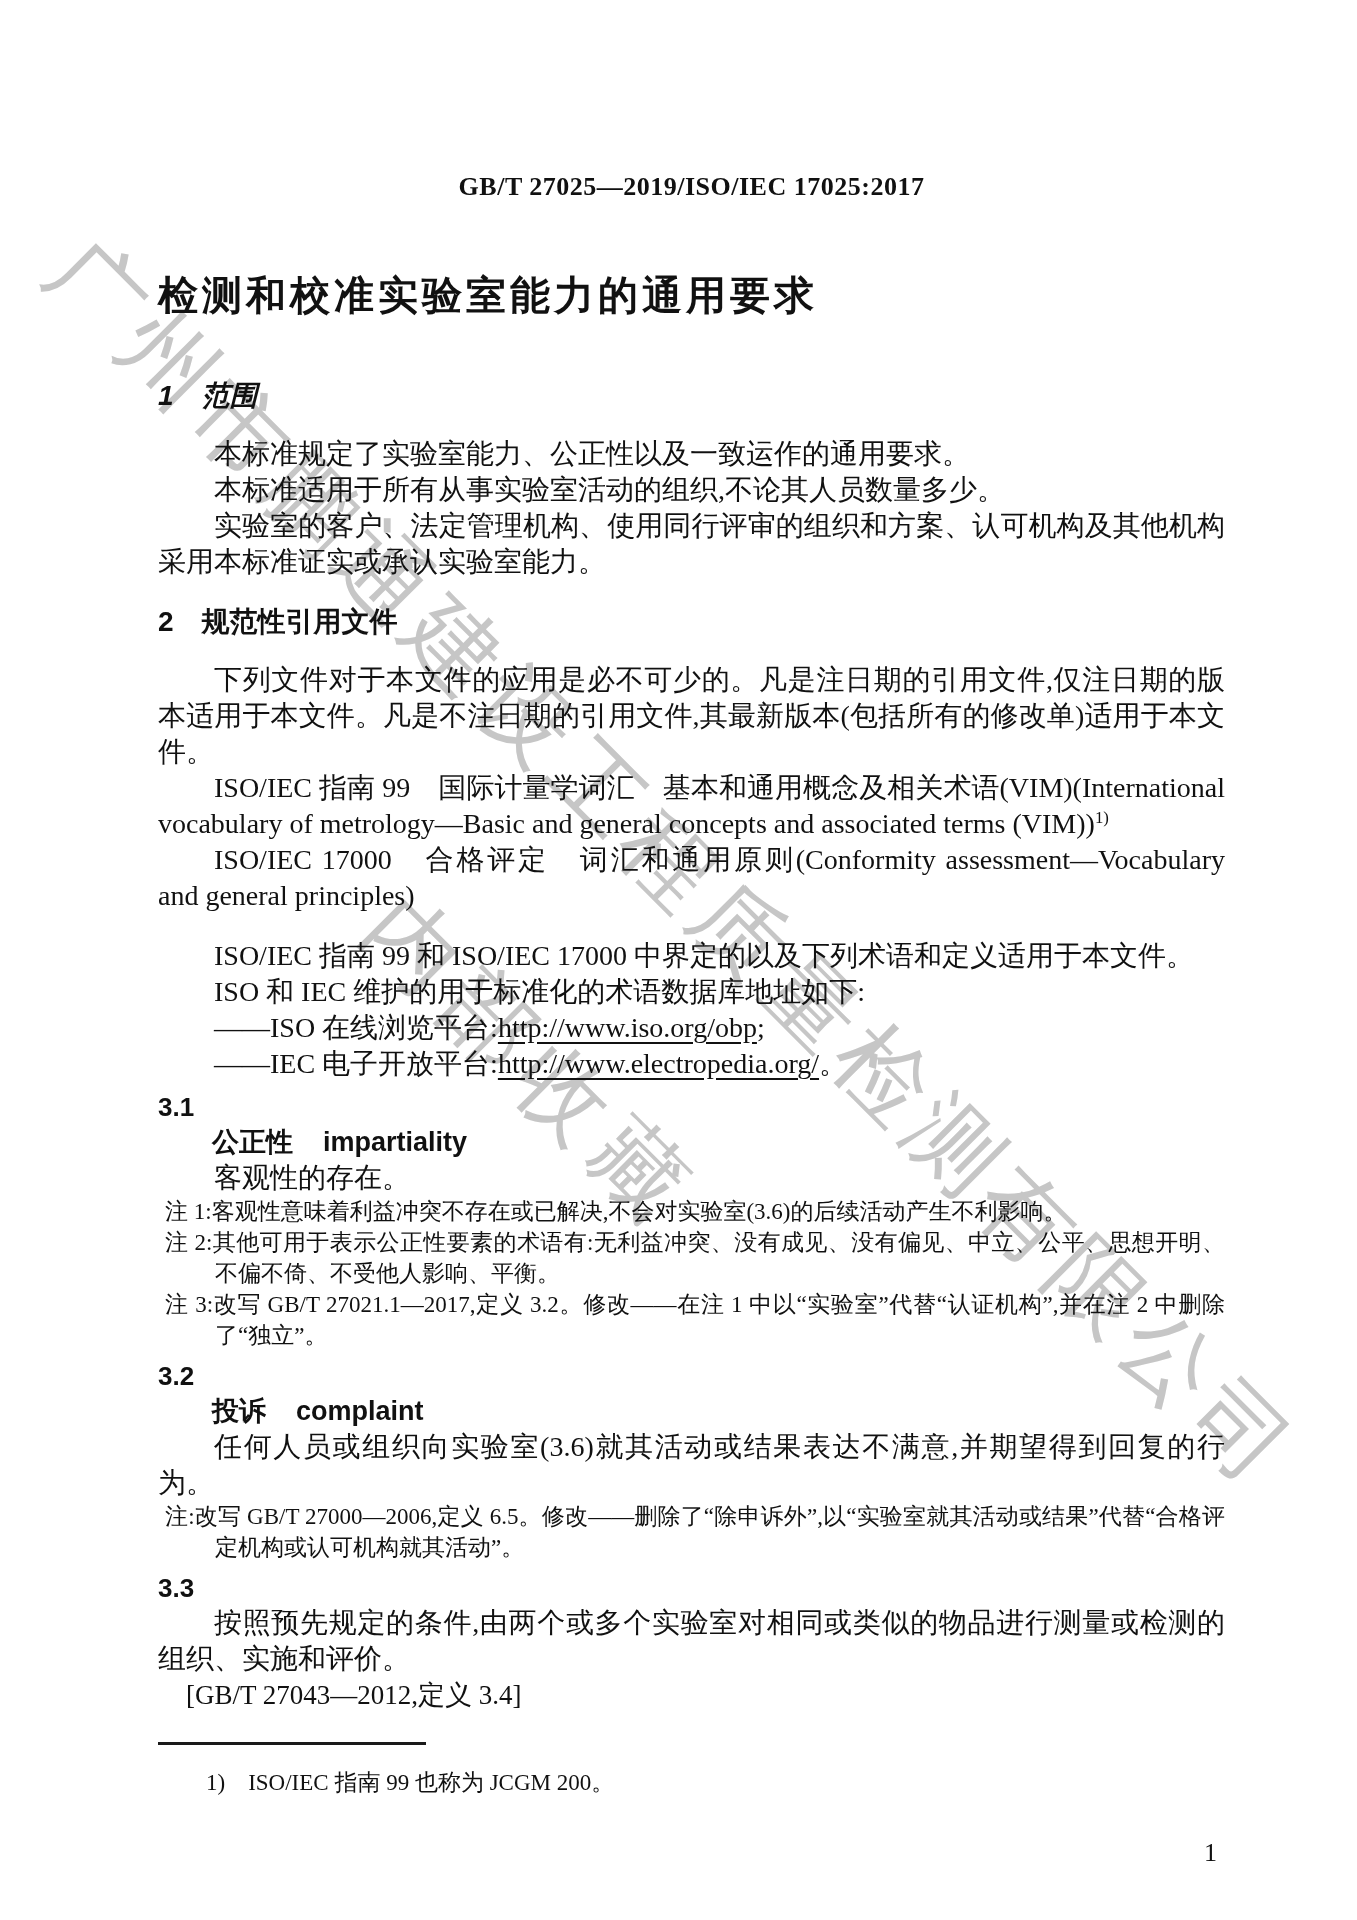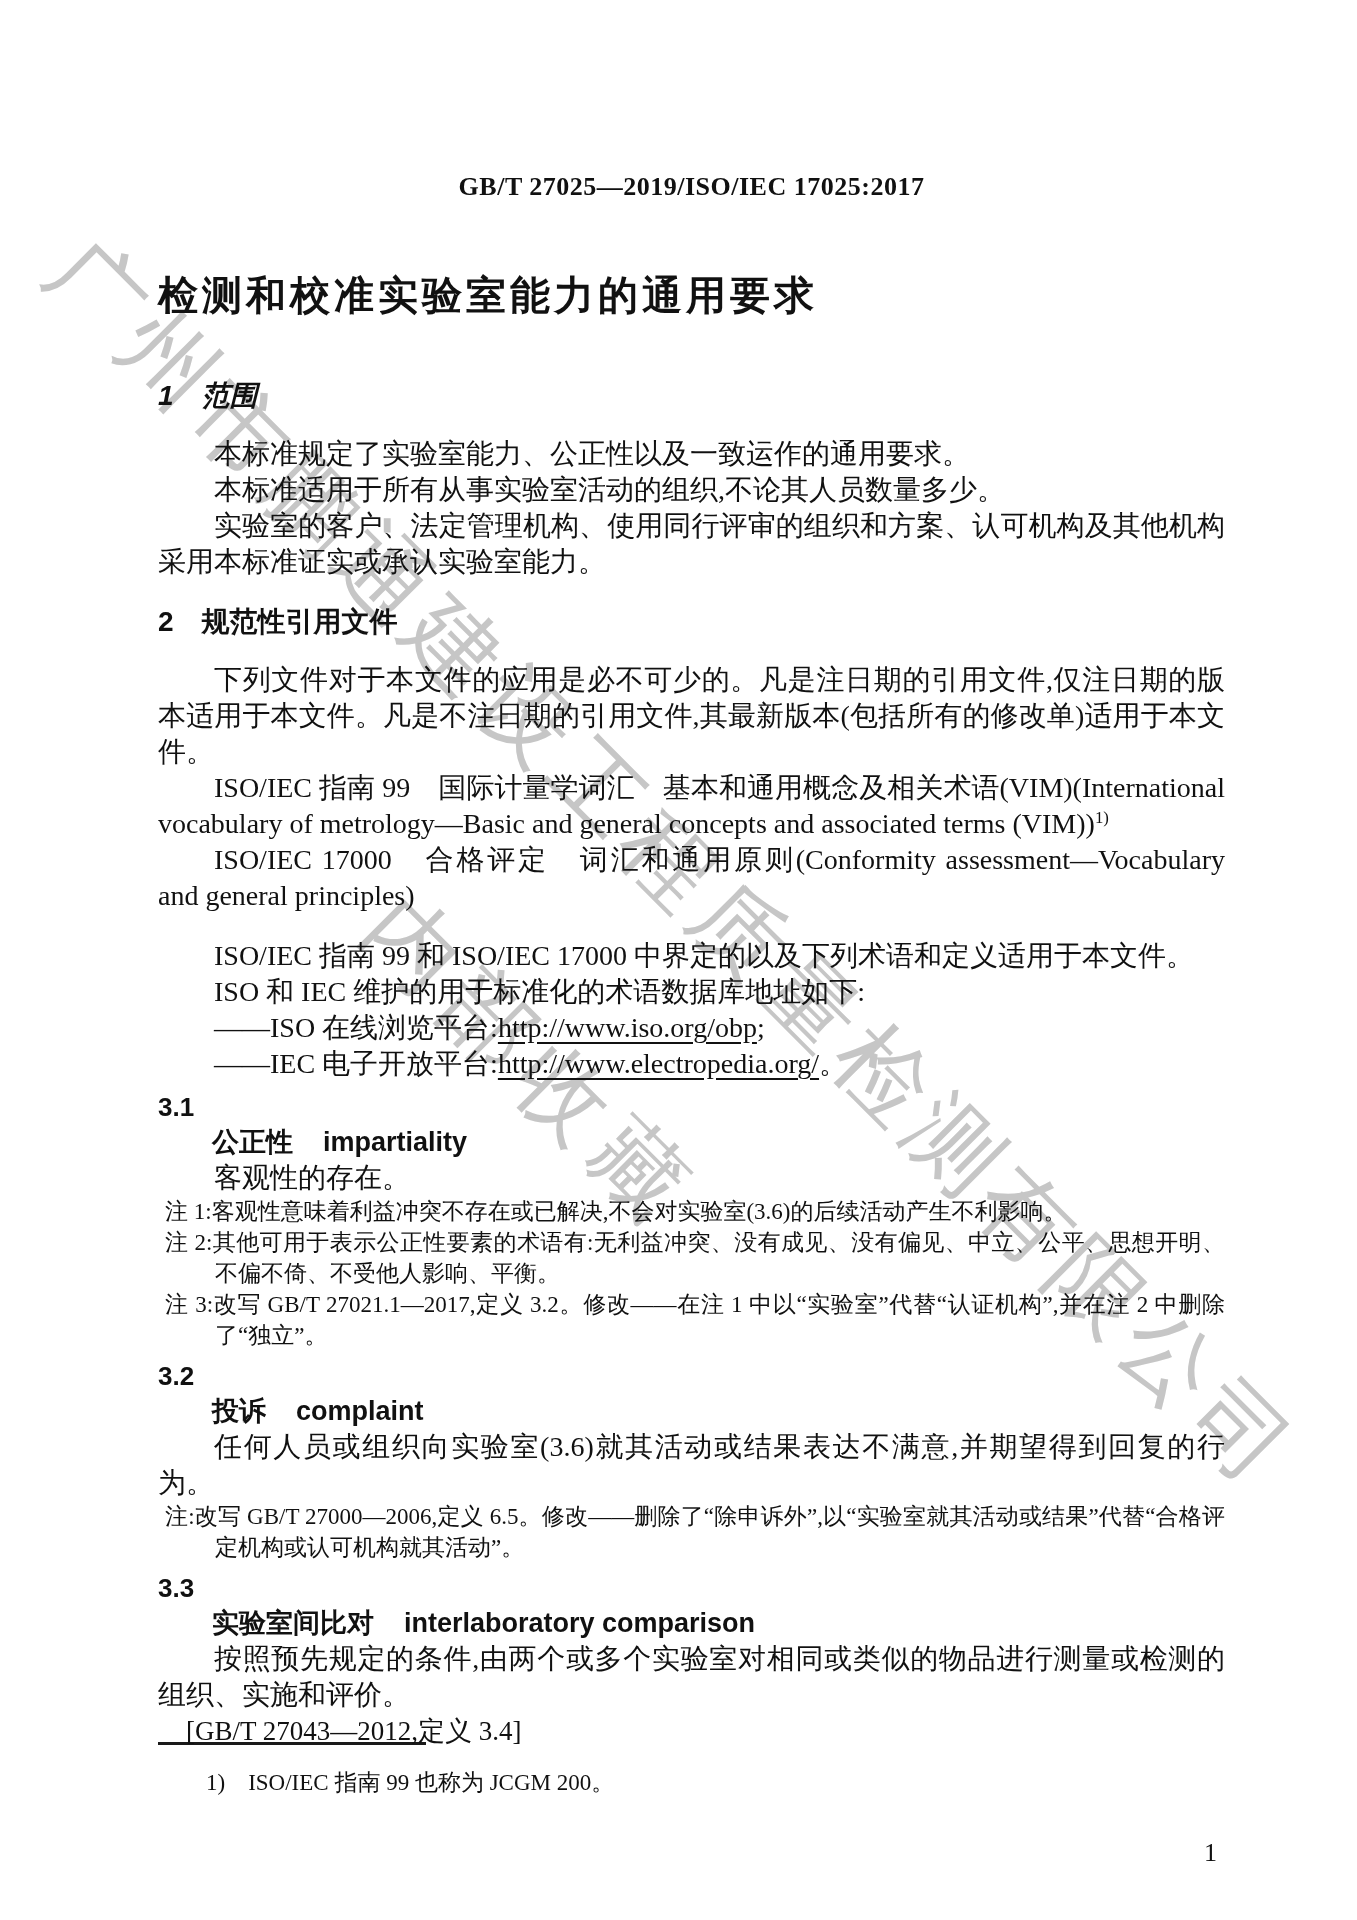--- a/index.html
+++ b/index.html
@@ -99,21 +99,20 @@
     <p class="note-p">注 1:客观性意味着利益冲突不存在或已解决,不会对实验室(3.6)的后续活动产生不利影响。</p>
     <p class="note-p">注 2:其他可用于表示公正性要素的术语有:无利益冲突、没有成见、没有偏见、中立、公平、思想开明、不偏不倚、不受他人影响、平衡。</p>
     <p class="note-p">注 3:改写 GB/T 27021.1—2017,定义 3.2。修改——在注 1 中以“实验室”代替“认证机构”,并在注 2 中删除了“独立”。</p>
 
     <div class="term-num">3.2</div>
     <div class="term-line"><span>投诉</span><span class="term-en">complaint</span></div>
     <p class="body-p">任何人员或组织向实验室(3.6)就其活动或结果表达不满意,并期望得到回复的行为。</p>
     <p class="note-p">注:改写 GB/T 27000—2006,定义 6.5。修改——删除了“除申诉外”,以“实验室就其活动或结果”代替“合格评定机构或认可机构就其活动”。</p>
 
     <div class="term-num">3.3</div>
-    <div class="term-line"><span>实验室间比对</span><span class="term-en">interlaboratory comparison</span></div>
     <p class="body-p">按照预先规定的条件,由两个或多个实验室对相同或类似的物品进行测量或检测的组织、实施和评价。</p>
     <p class="source-line">[GB/T 27043—2012,定义 3.4]</p>
 
   </div>
 
   <div class="footnote-rule"></div>
   <div class="footnote">1)　ISO/IEC 指南 99 也称为 JCGM 200。</div>
   <div class="page-num">1</div>
 
 </div>

